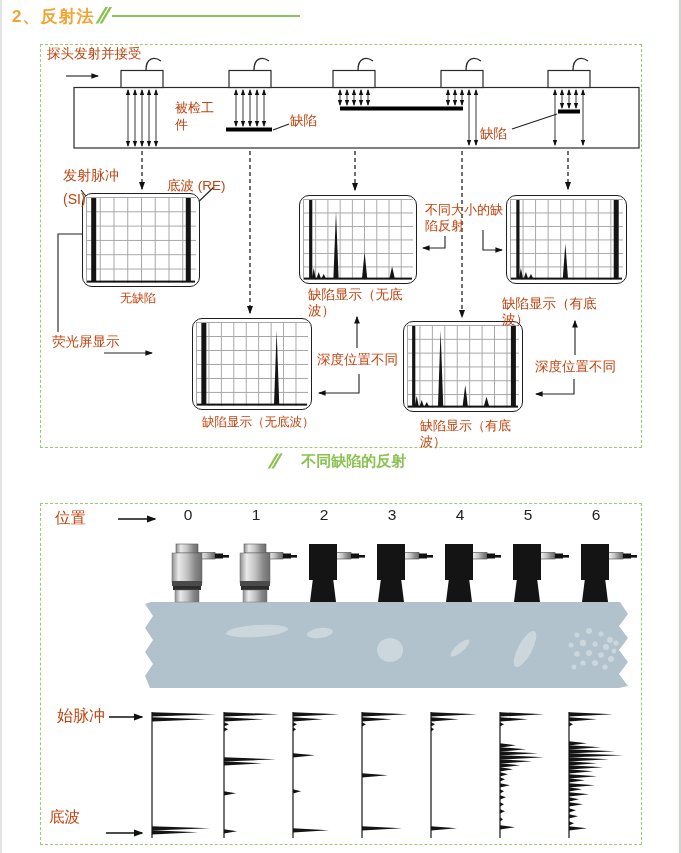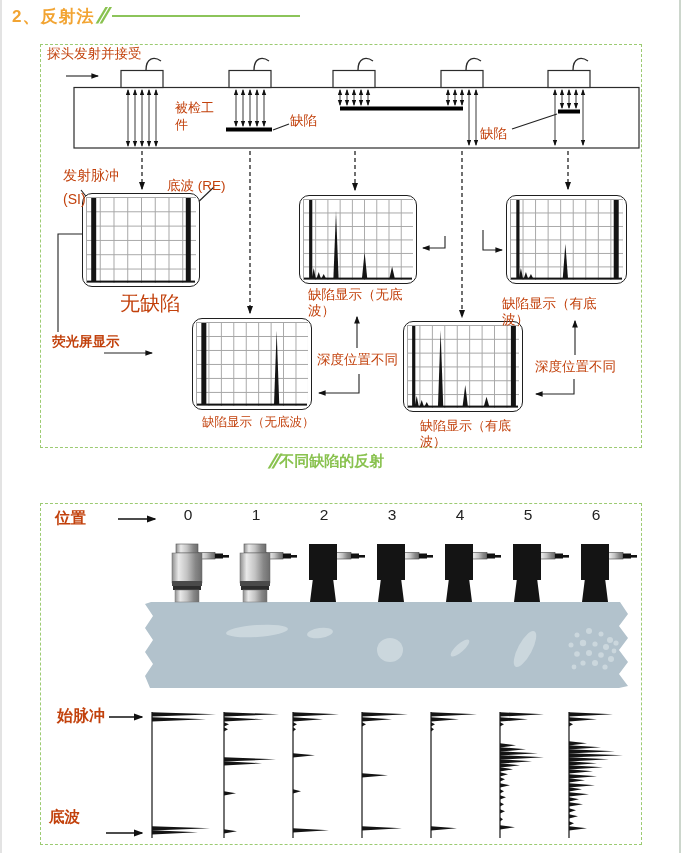--- a/index.html
+++ b/index.html
@@ -2,38 +2,38 @@
 <html><head>
 <meta charset="utf-8">
 <style>
   html,body{margin:0;padding:0;background:#fff;}
   .page{
     position:relative;width:681px;height:853px;background:#fff;overflow:hidden;
     font-family:"Liberation Sans","DejaVu Sans",sans-serif;
     border-left:2px solid #e3e3e3;border-right:2px solid #ccd6cc;box-sizing:border-box;
   }
   .lbl{position:absolute;color:#c2410c;line-height:1.25;white-space:normal;}
-  .b{font-weight:bold;}
+  .b{font-weight:normal;}
   .titlerow{position:absolute;left:10px;top:2px;display:flex;align-items:center;height:28px;}
   .title{font-size:17px;font-weight:bold;color:#F2A432;letter-spacing:1px;}
   .slash{color:#89C24F;font-style:italic;font-weight:900;font-size:22px;letter-spacing:-2px;
          display:inline-block;transform:skewX(-12deg);margin:0 2px 0 4px;}
   .hline{width:188px;height:2px;background:#8CC45A;margin-left:3px;}
   .gbox{position:absolute;border:1.5px dashed #9CCB72;box-sizing:border-box;background:transparent;}
   .overlay{position:absolute;pointer-events:none;}
   .screen{position:absolute;background:#fff;border:1.7px solid #1f1f1f;border-radius:10px;
           padding:2px;box-sizing:border-box;}
   .grid{position:absolute;inset:3px;background-image:
         linear-gradient(to right,#a6a6a6 1px,transparent 1px),
         linear-gradient(to bottom,#a6a6a6 1px,transparent 1px);}
   .g8{background-size:12.5% 16.66%;}
   .g9{background-size:11.11% 16.66%;}
   .screen svg{position:absolute;inset:3px;}
   .divider{position:absolute;left:264px;top:450px;display:flex;align-items:center;}
-  .divcap{font-size:15px;color:#89C24F;font-weight:bold;margin-left:0;}
+  .divcap{font-size:15px;color:#89C24F;font-weight:bold;margin-left:22px;}
   .posnum{position:absolute;top:506px;width:26px;text-align:center;font-size:15.5px;color:#222;}
 </style>
 </head>
 <body>
 
 <div class="page">
 
   <div class="titlerow">
     <span class="title">2、反射法</span>
     <span class="slash">//</span>
@@ -167,24 +167,25 @@
       </svg>
   </div>
 
   <div class="lbl" style="left:45px;top:46px;font-size:13.5px">探头发射并接受</div>
   <div class="lbl" style="left:173px;top:99px;width:46px;font-size:13px;line-height:17px">被检工件</div>
   <div class="lbl" style="left:288px;top:113px;font-size:13.5px">缺陷</div>
   <div class="lbl" style="left:478px;top:126px;font-size:13.5px">缺陷</div>
   <div class="lbl" style="left:61px;top:163px;width:58px;font-size:14px;line-height:24px">发射脉冲(SI)</div>
   <div class="lbl" style="left:165px;top:178px;font-size:13.5px">底波 (RE)</div>
   <div class="lbl b" style="left:50px;top:334px;font-size:13.5px">荧光屏显示</div>
+  <div class="lbl" style="left:423px;top:202px;width:80px;font-size:13px;line-height:16px">不同大小的缺陷反射</div>
   <div class="lbl" style="left:315px;top:352px;font-size:13.5px">深度位置不同</div>
   <div class="lbl" style="left:533px;top:359px;font-size:13.5px">深度位置不同</div>
 
-  <div class="lbl" style="left:118px;top:291px;font-size:20px">无缺陷</div>
+  <div class="lbl" style="left:118px;top:291px;font-size:12px">无缺陷</div>
   <div class="lbl" style="left:306px;top:287px;width:100px;font-size:13.5px;line-height:16px">缺陷显示（无底波）</div>
   <div class="lbl" style="left:500px;top:296px;width:100px;font-size:13.5px;line-height:16px">缺陷显示（有底波）</div>
   <div class="lbl" style="left:200px;top:415px;width:130px;font-size:12.5px">缺陷显示（无底波）</div>
   <div class="lbl" style="left:418px;top:418px;width:98px;font-size:13px;line-height:16px">缺陷显示（有底波）</div>
 
   <div class="divider">
     <span class="slash" style="font-size:20px">//</span>
     <span class="divcap">不同缺陷的反射</span>
   </div>
 

